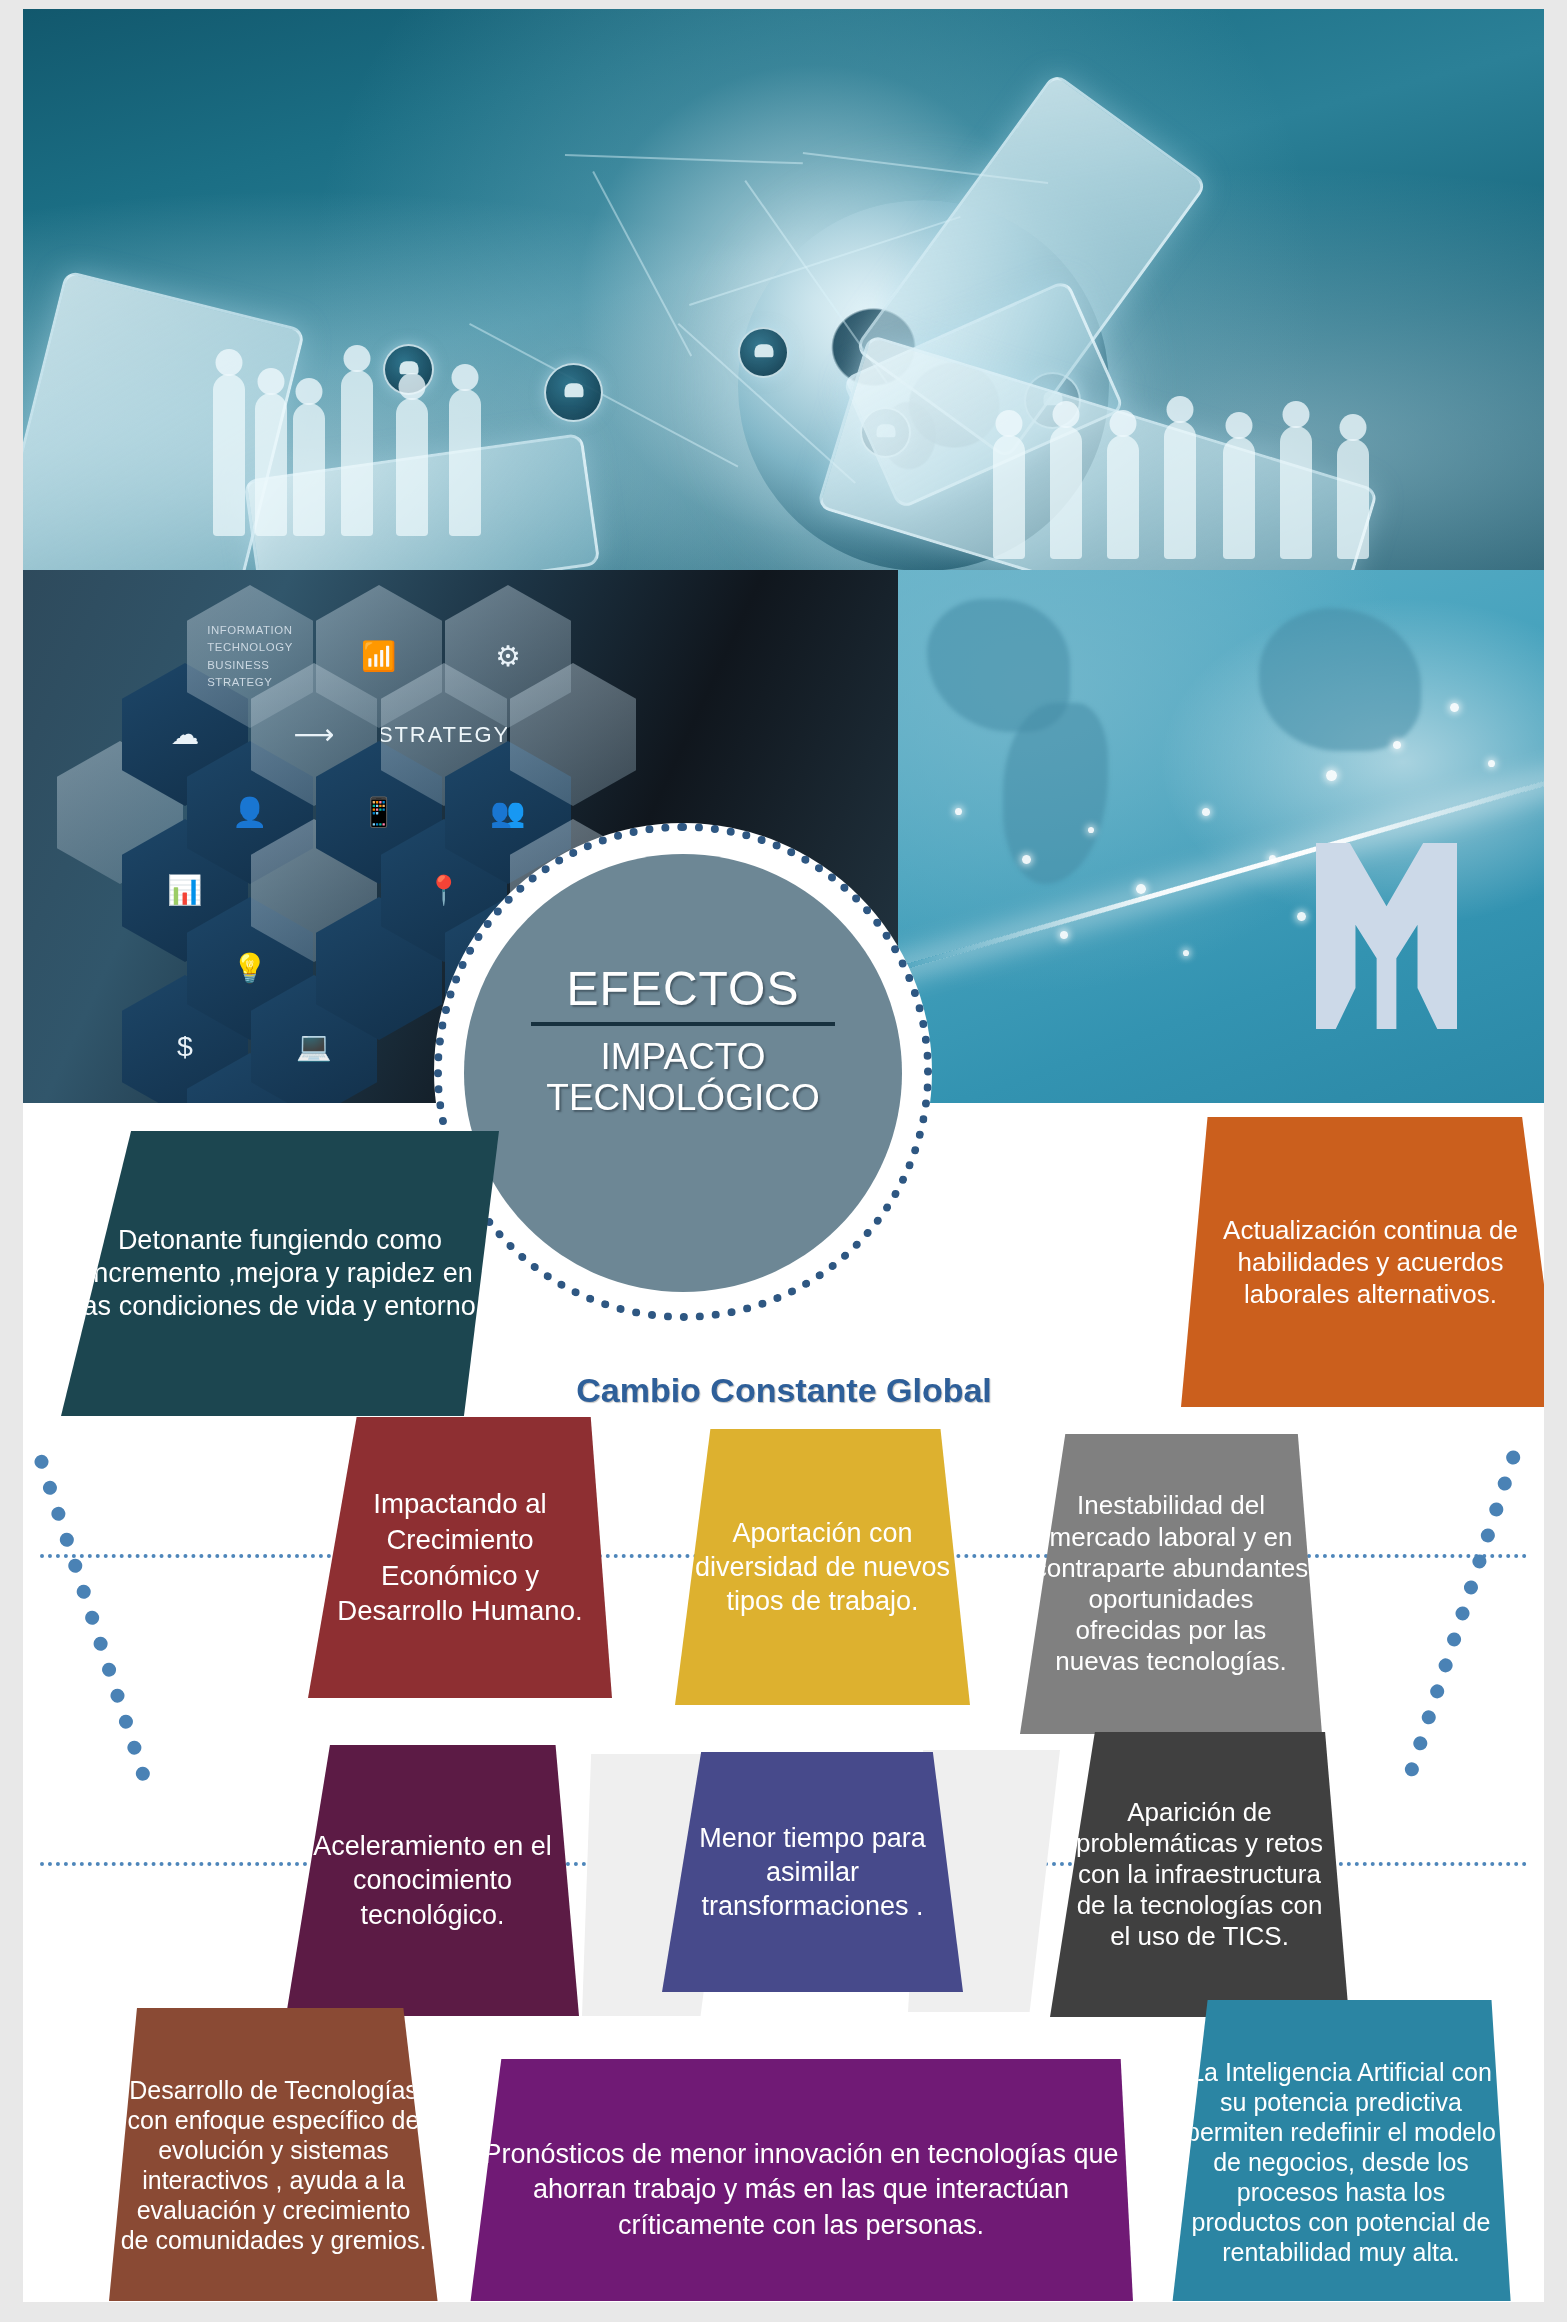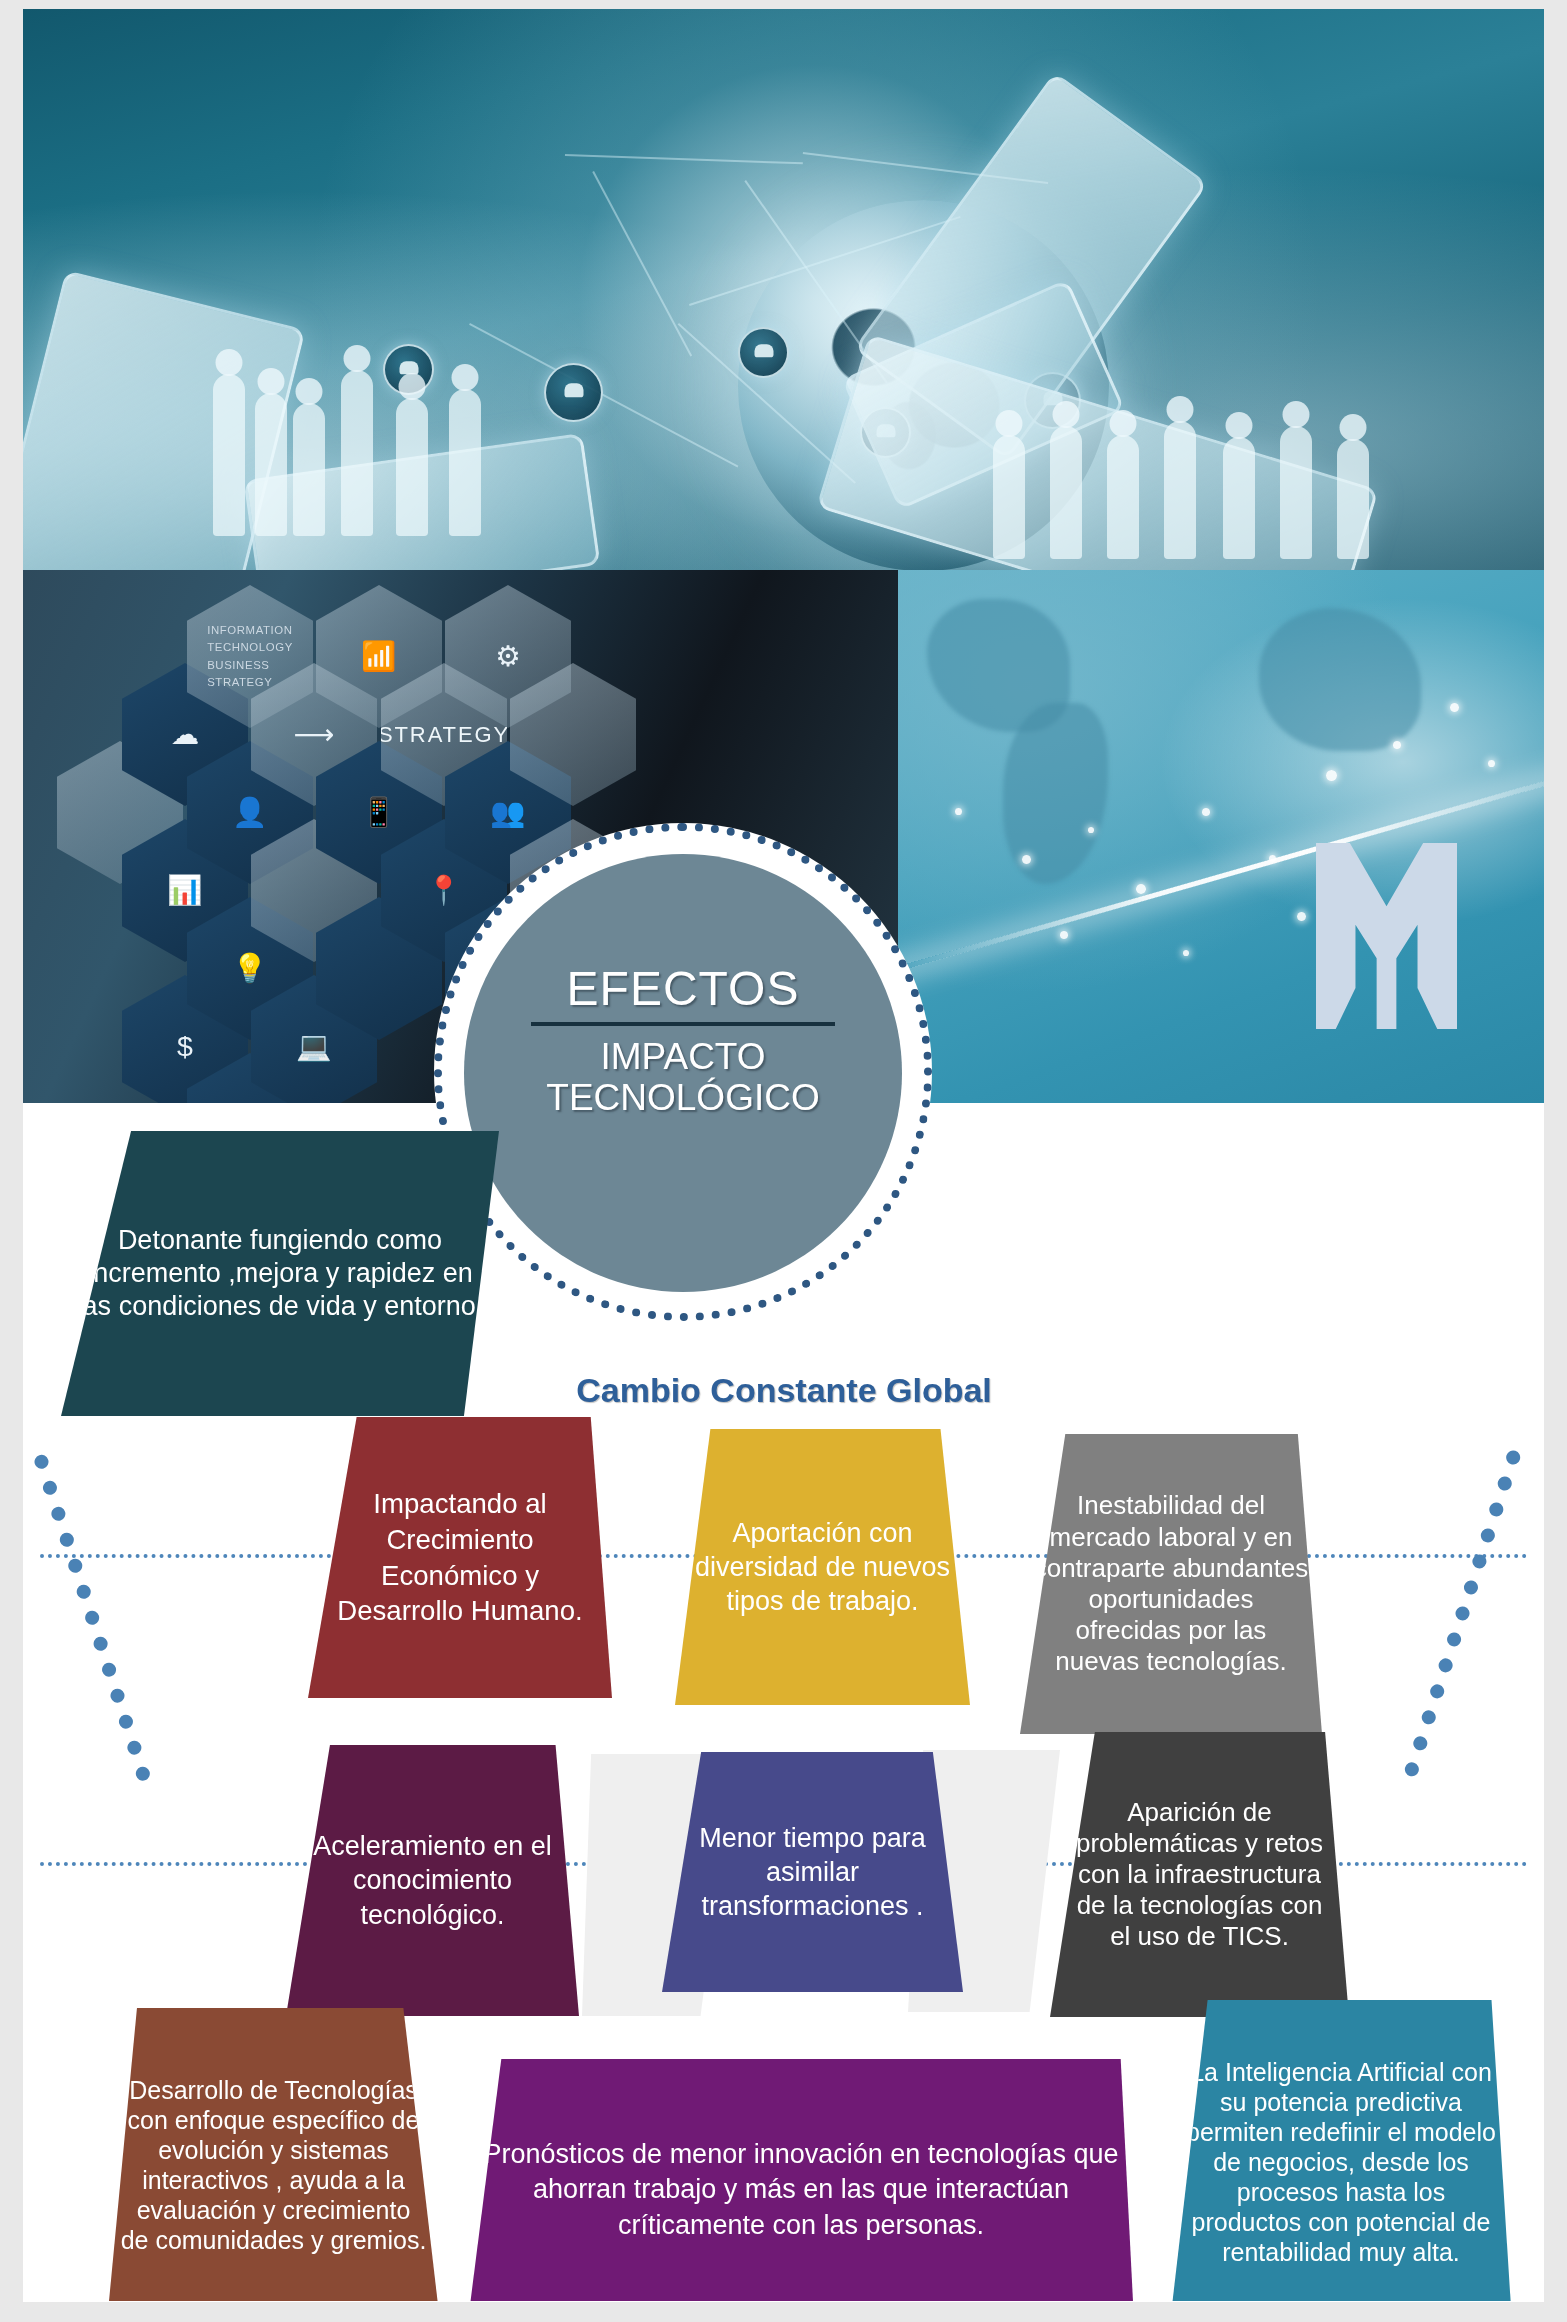--- a/index.html
+++ b/index.html
@@ -354,20 +354,23 @@
     <div class="c-rule"></div>
     <div class="c-sub">IMPACTO</div>
     <div class="c-sub">TECNOLÓGICO</div>
   </div>
   <div class="cambio">Cambio Constante Global</div>
 
   <div class="trap t-detonante">
     <span>Detonante fungiendo como incremento ,mejora y rapidez en las condiciones de vida  y entorno.</span>
   </div>
 
+  <div class="trap t-actualizacion">
+    <span>Actualización continua de habilidades y acuerdos laborales alternativos.</span>
+  </div>
 
   <div class="trap t-impactando">
     <span>Impactando al Crecimiento Económico  y Desarrollo Humano.</span>
   </div>
 
   <div class="trap t-aportacion">
     <span>Aportación  con diversidad de nuevos tipos de trabajo.</span>
   </div>
 
   <div class="trap t-inestabilidad">

